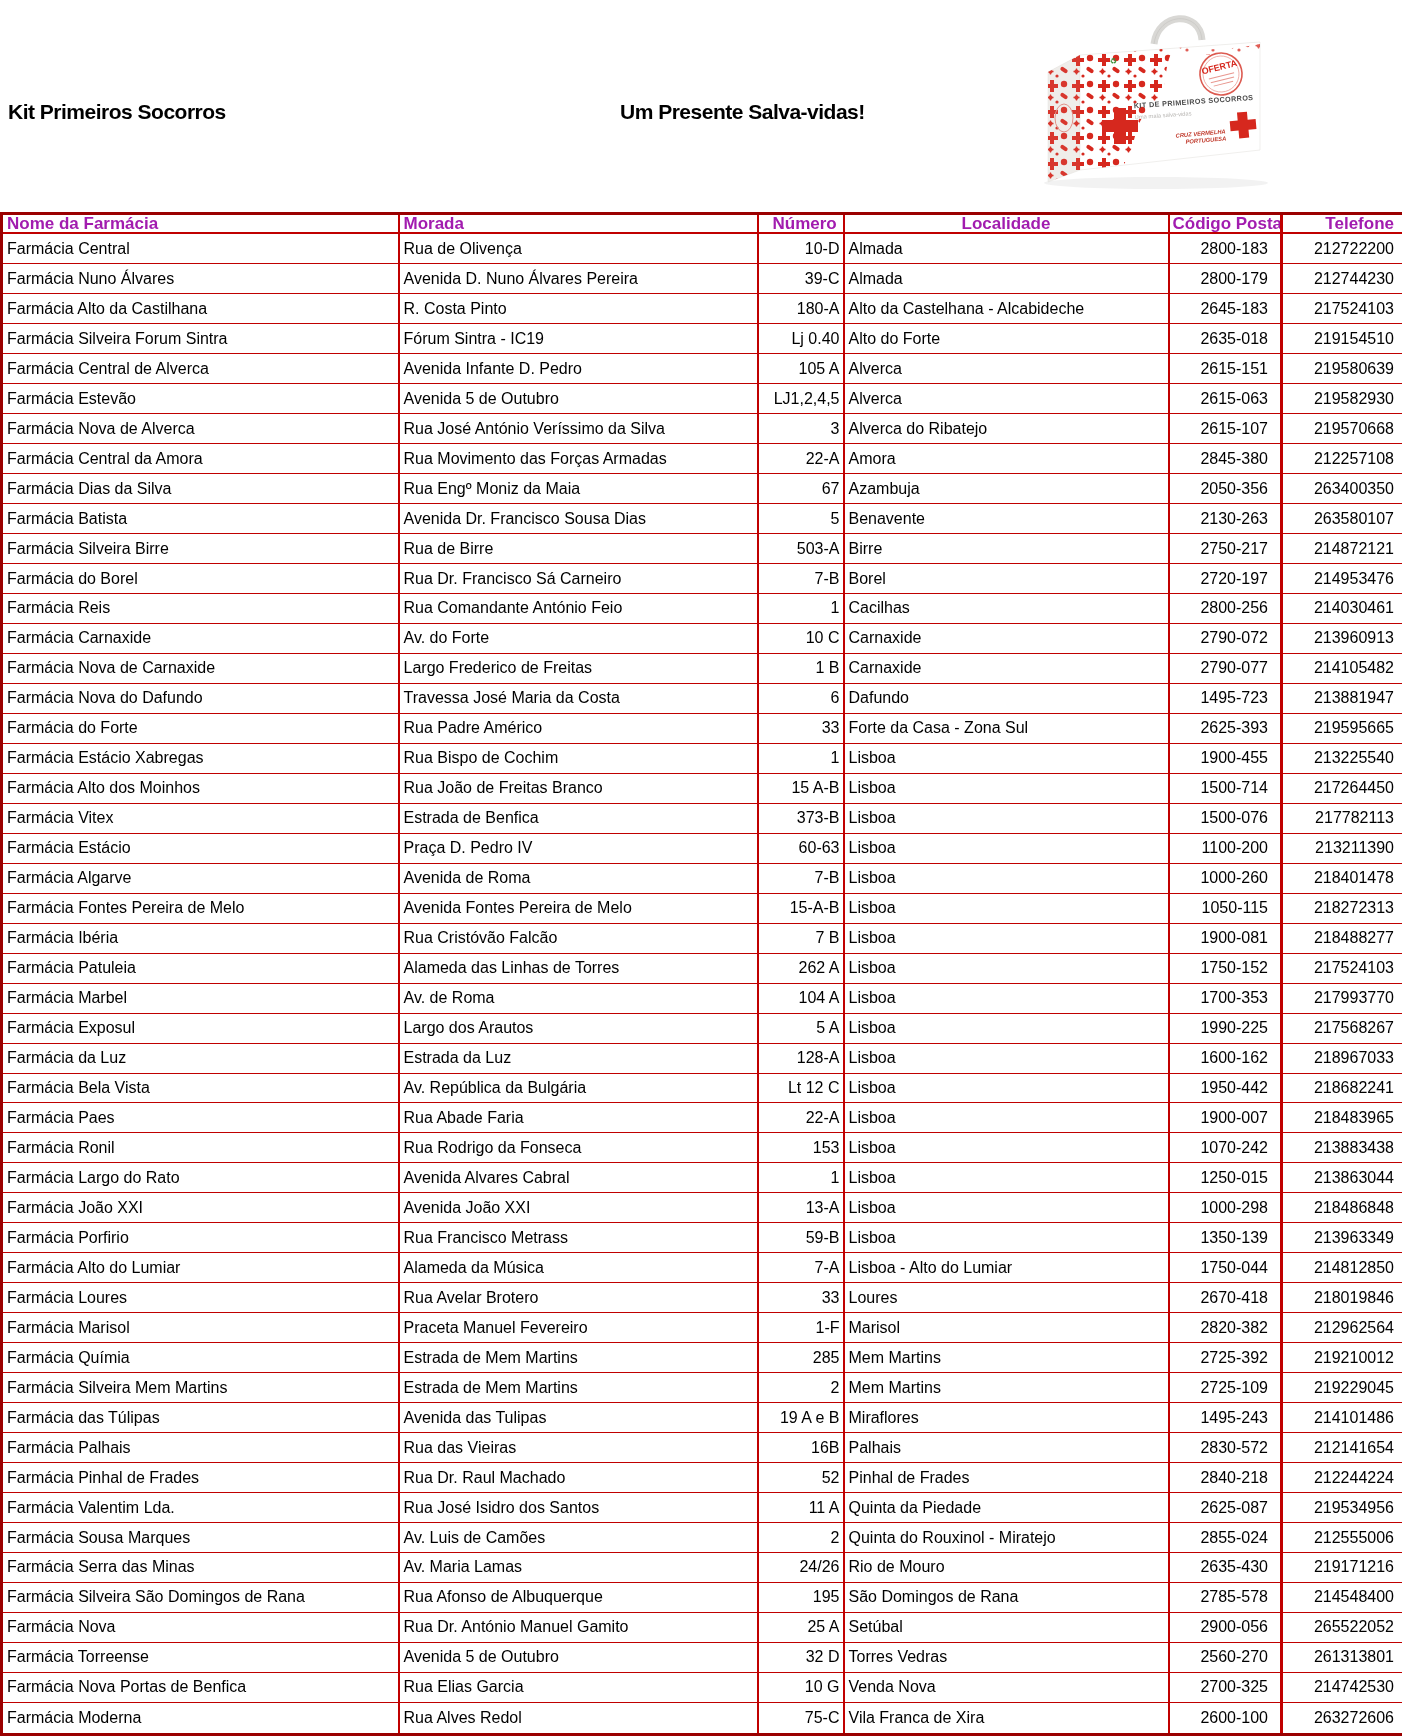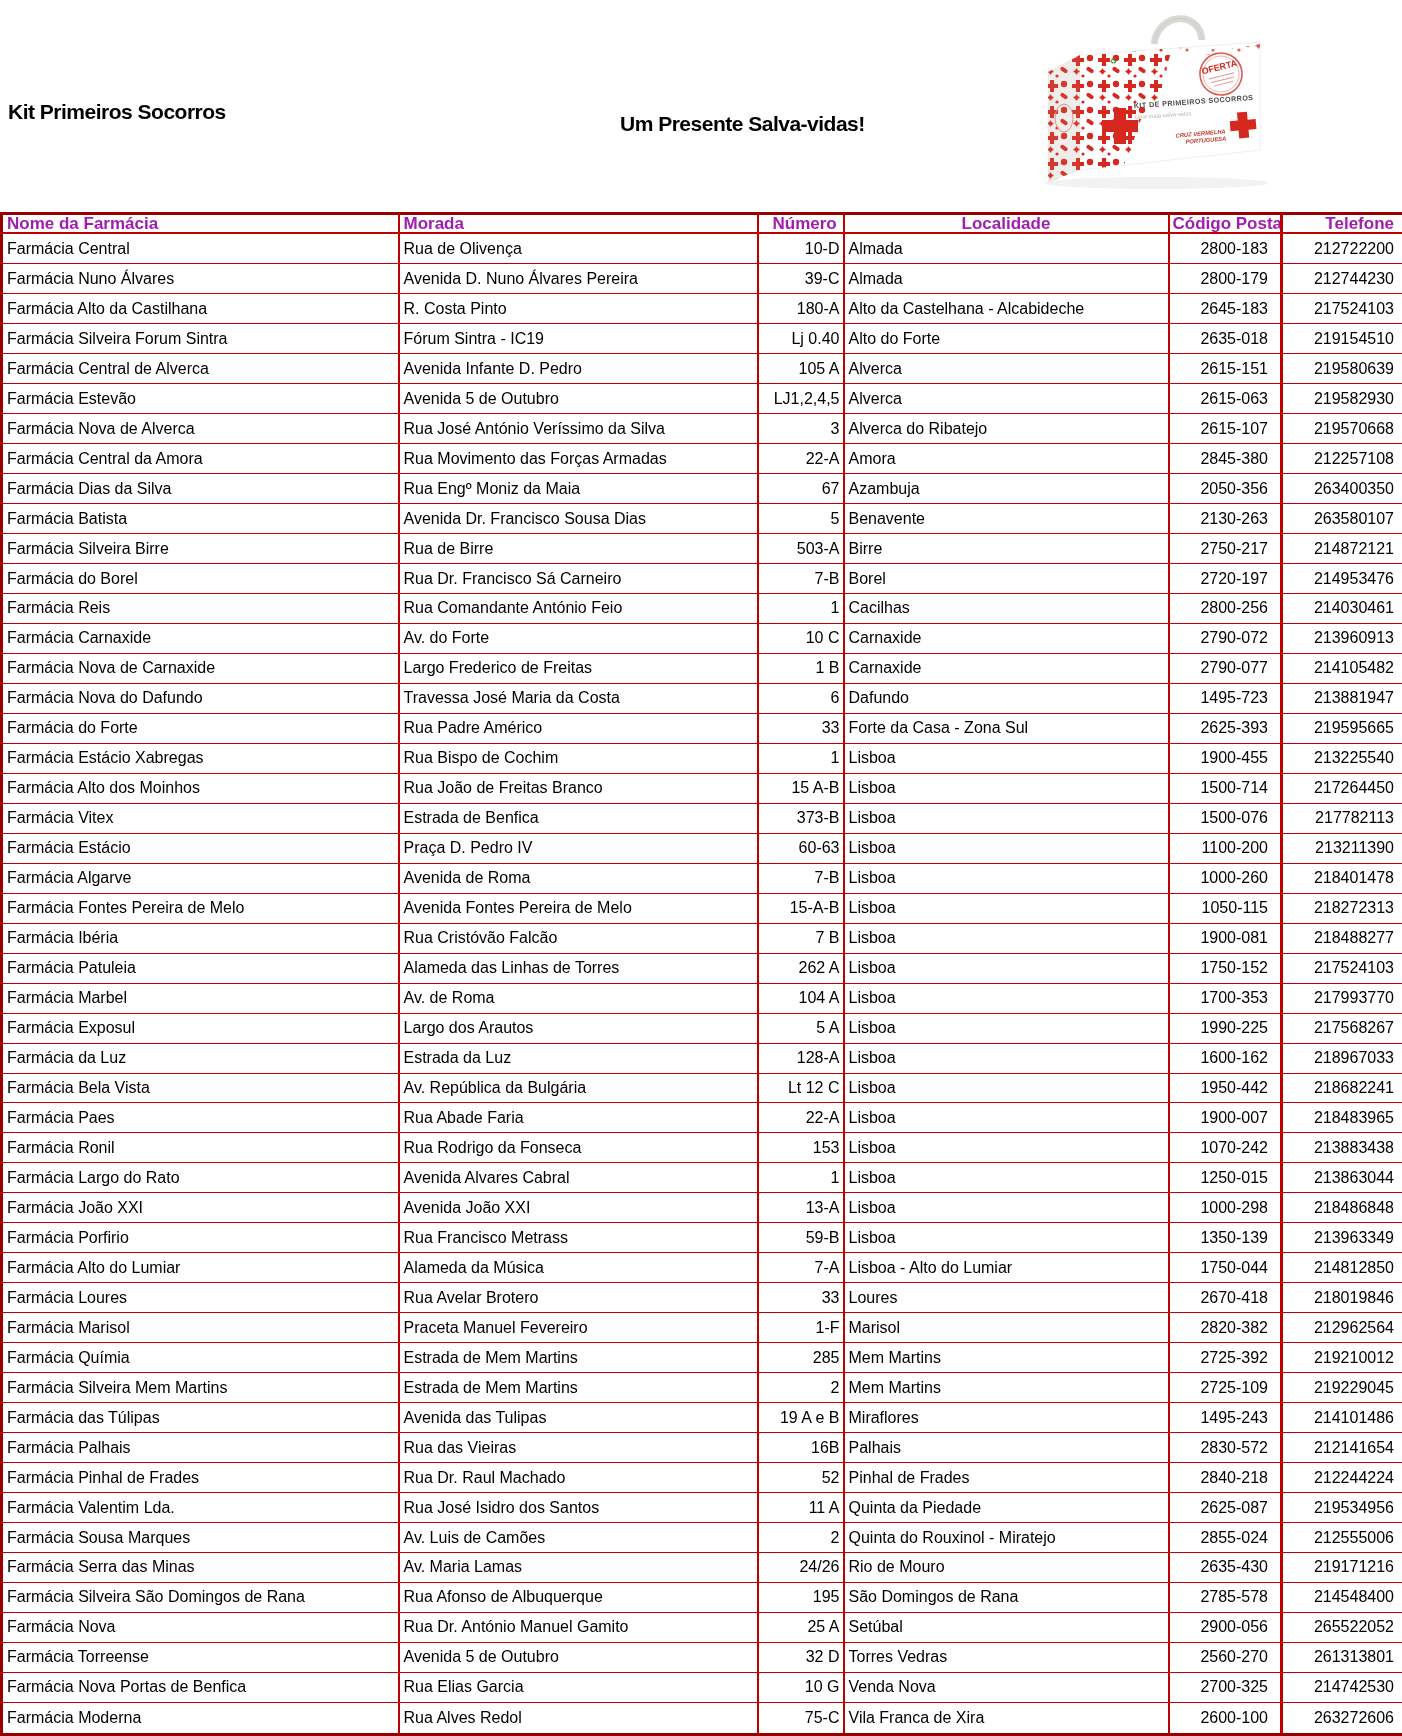--- a/index.html
+++ b/index.html
@@ -2,21 +2,21 @@
 <html><head>
 <meta charset="utf-8">
 <style>
   html,body{margin:0;padding:0;background:#ffffff;}
   body{width:1402px;height:1736px;position:relative;overflow:hidden;
        font-family:"Liberation Sans",sans-serif;-webkit-font-smoothing:antialiased;}
 
   .page-title{position:absolute;font-weight:bold;font-size:21px;color:#000000;
               letter-spacing:-0.5px;white-space:nowrap;margin-top:26px;}
   .title-left{left:8px;top:74px;}
-  .title-right{left:620px;top:86px;}
+  .title-right{left:620px;top:74px;}
 
   .kit-photo{position:absolute;left:1018px;top:0px;width:264px;height:196px;}
 
   table.pharm{position:absolute;left:0;top:212px;width:1402px;height:1524px;
               border-collapse:collapse;table-layout:fixed;}
   table.pharm th,table.pharm td{
       border:1px solid #c00000;
       font-size:16px;color:#000000;
       padding:0 4px;white-space:nowrap;overflow:hidden;
       line-height:1;vertical-align:middle;}

